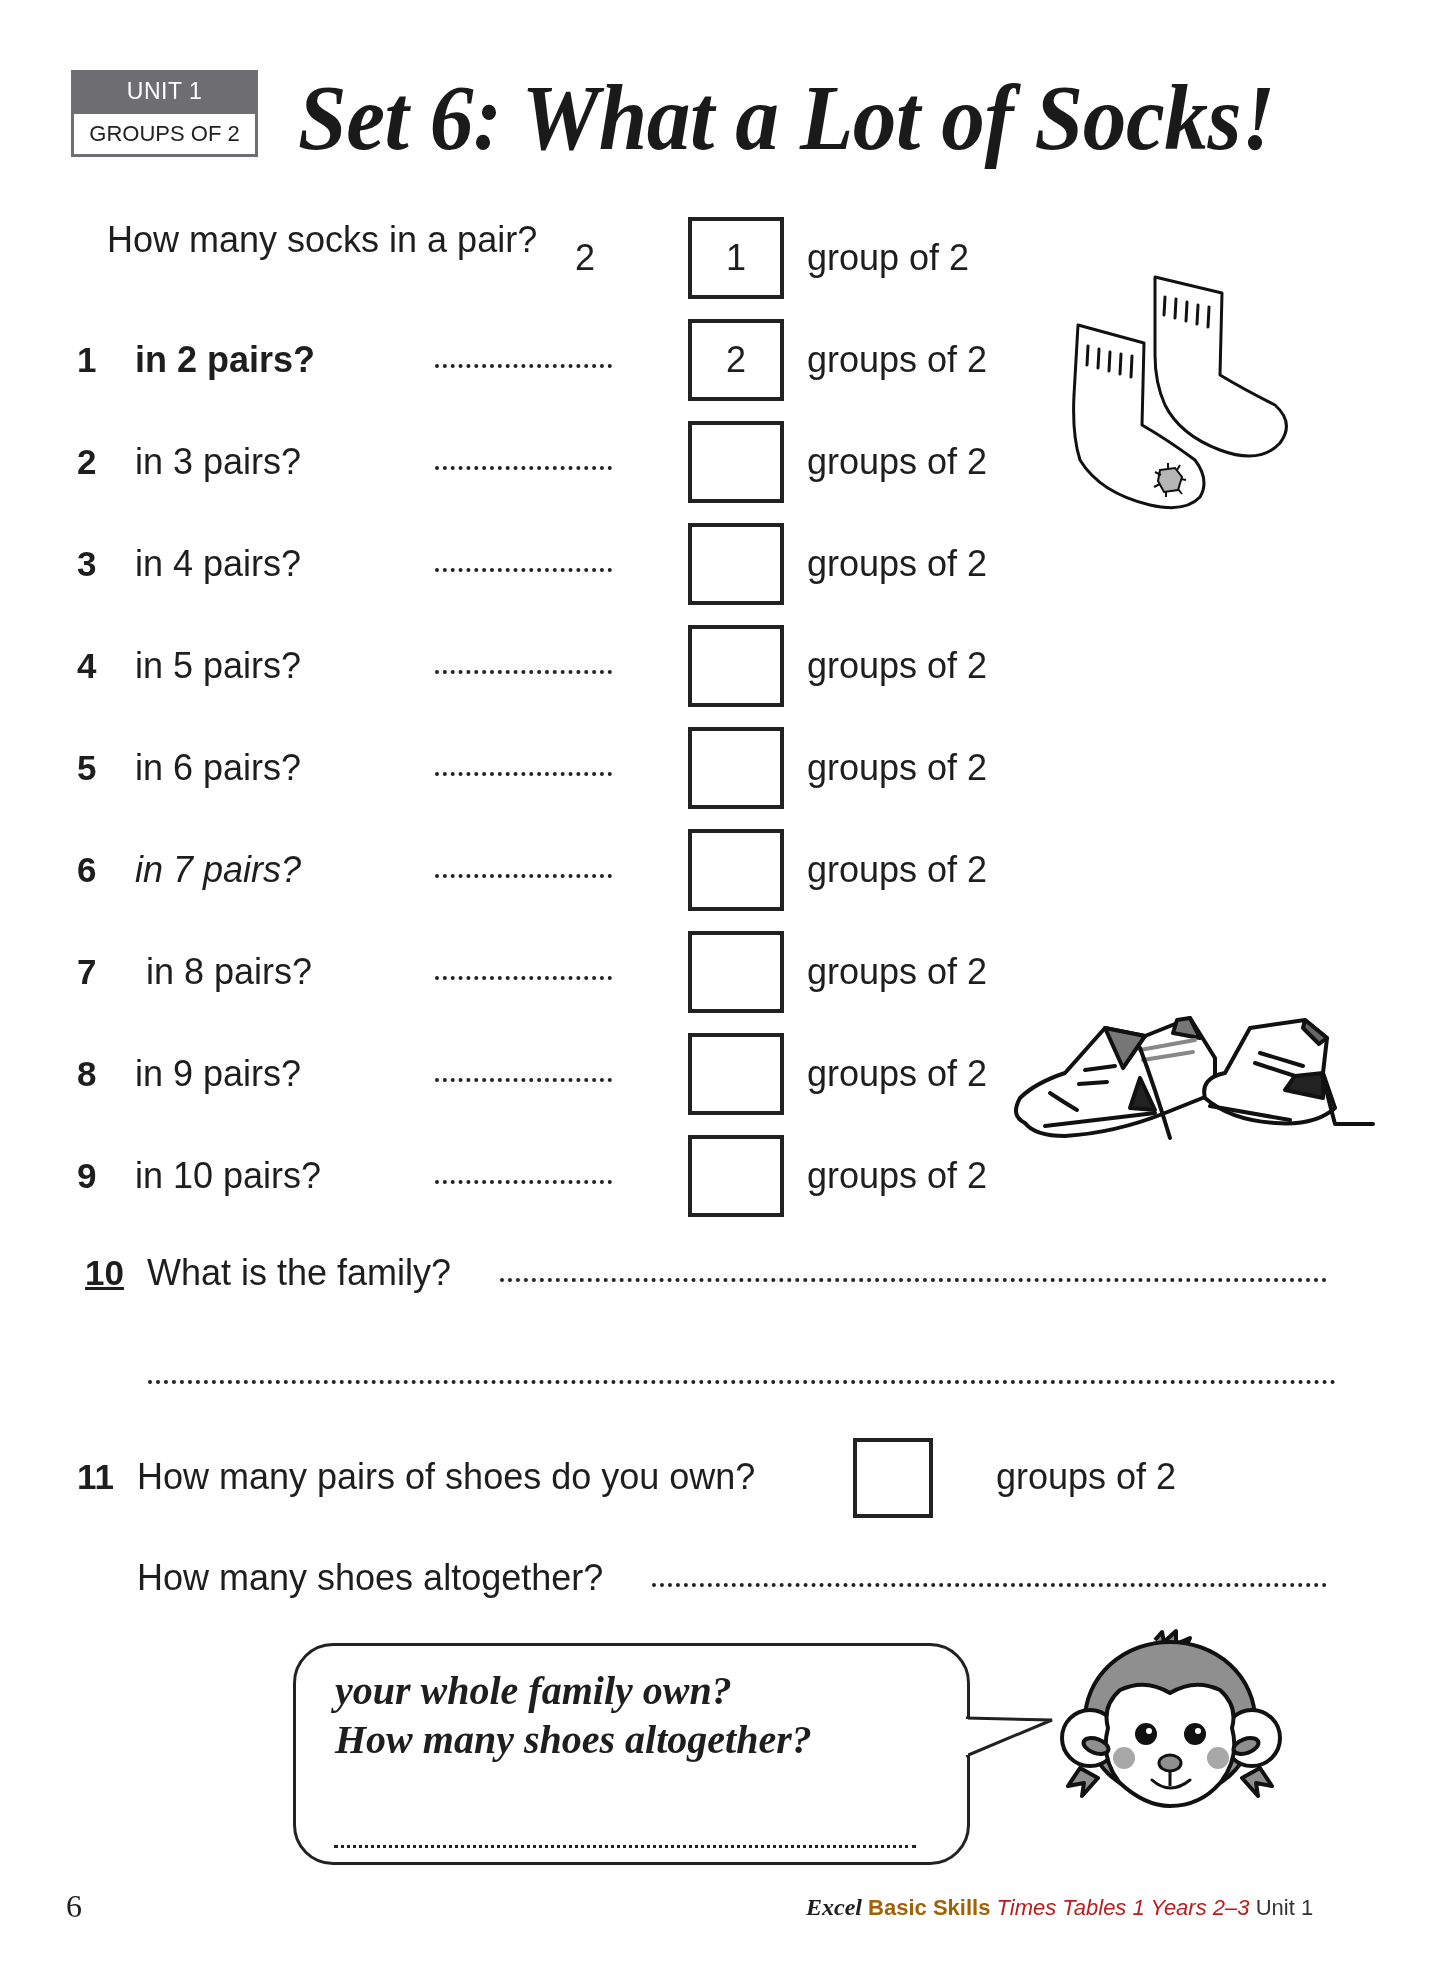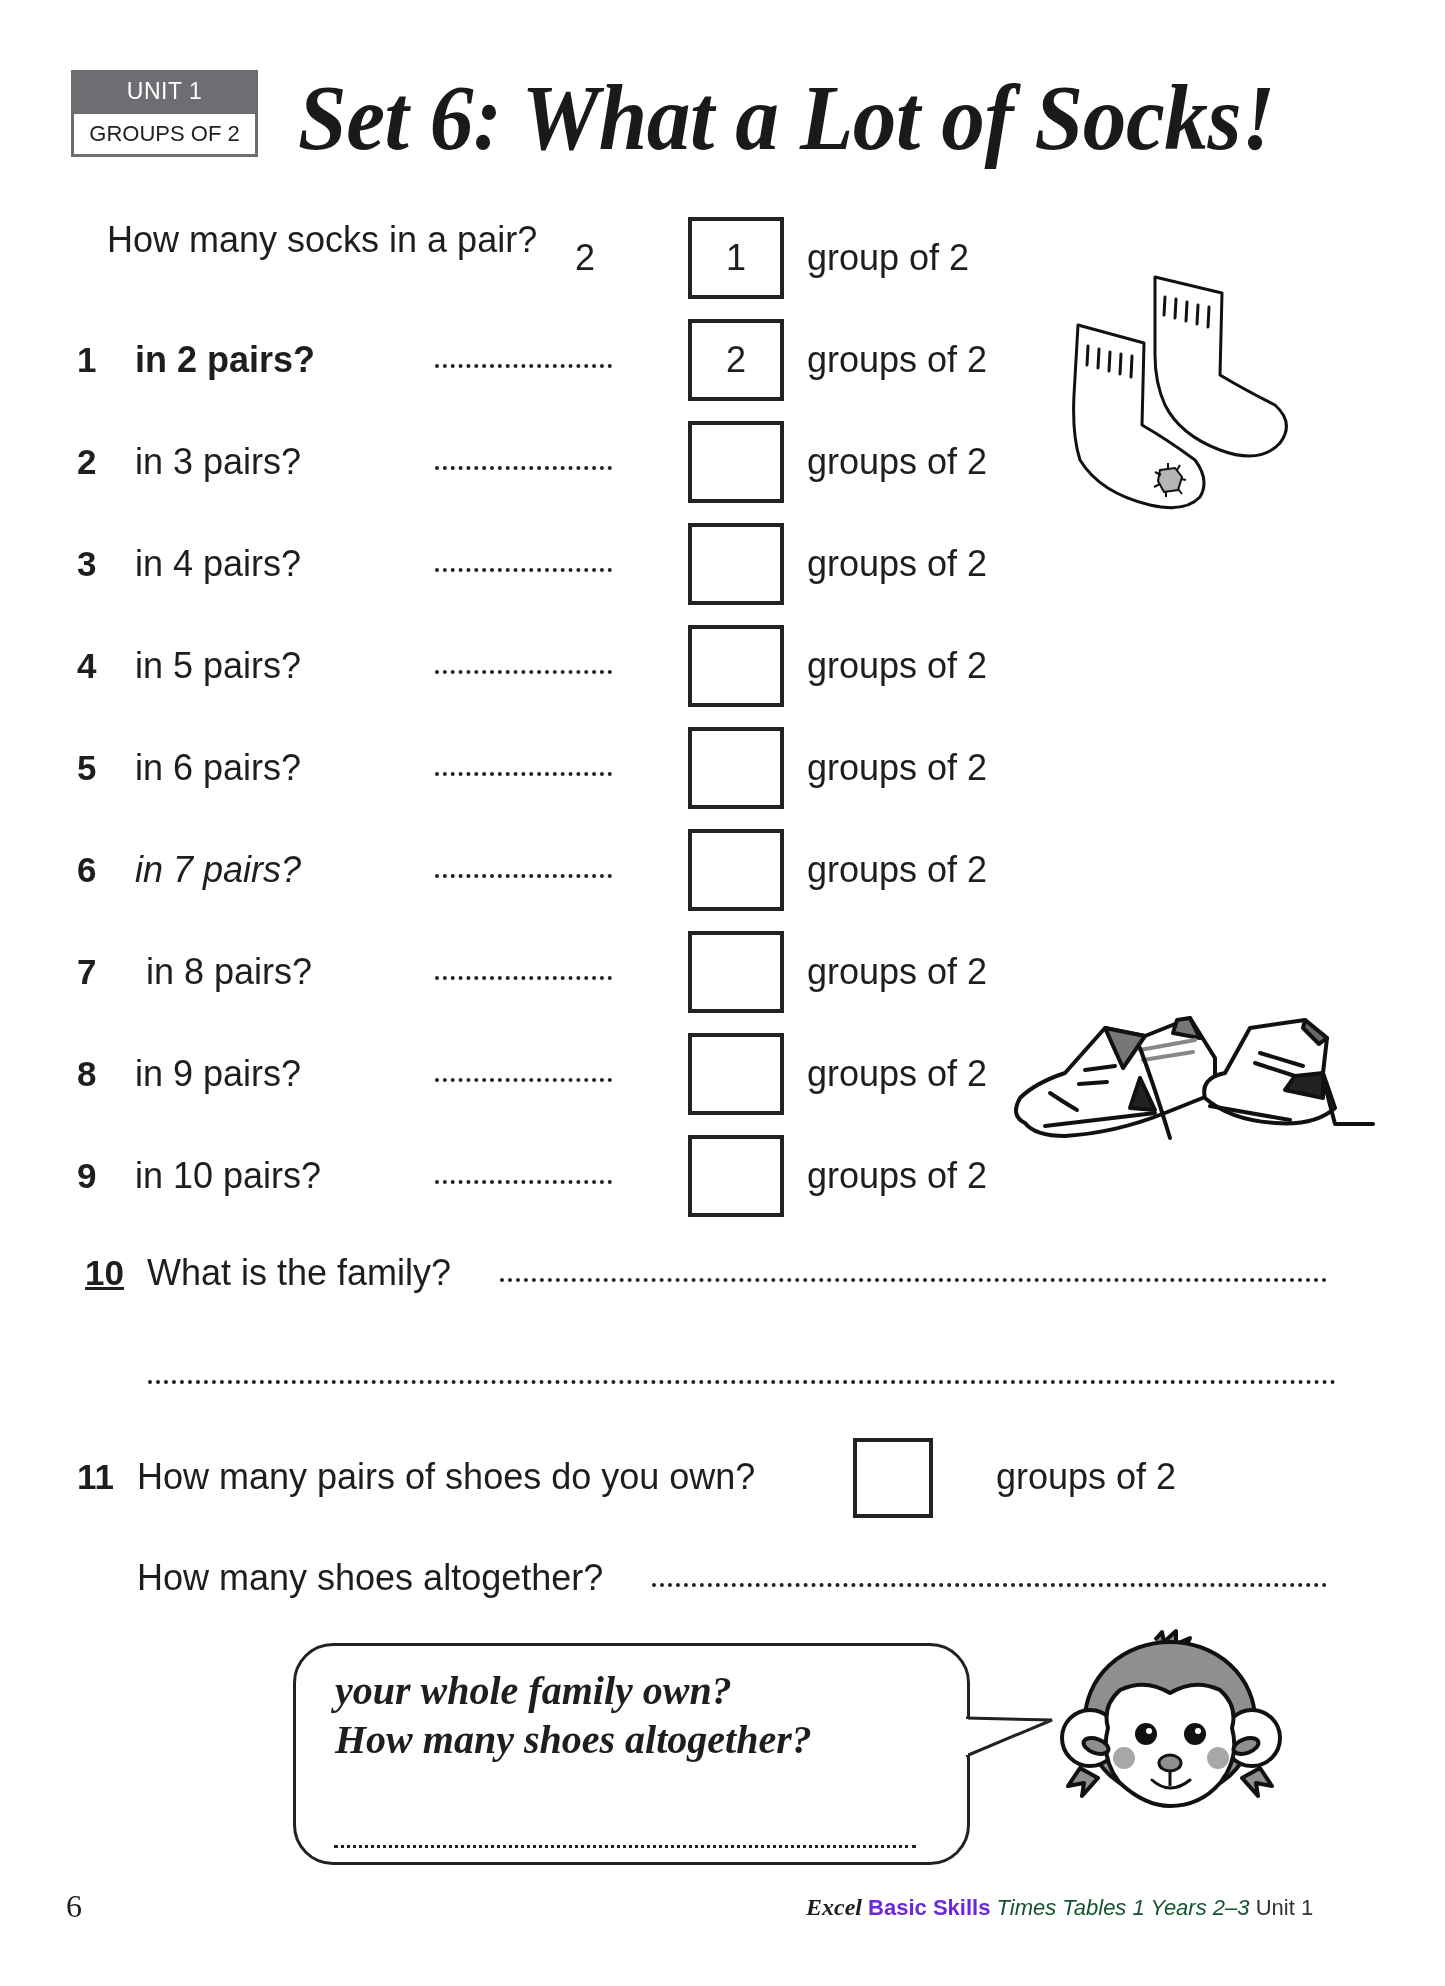--- a/index.html
+++ b/index.html
@@ -204,16 +204,16 @@
   <circle cx="64" cy="130" r="11" fill="#a8a8a8"></circle>
   <circle cx="158" cy="130" r="11" fill="#a8a8a8"></circle>
   <ellipse cx="110" cy="135" rx="11" ry="8" fill="#8f8f8f" stroke="#111" stroke-width="3"></ellipse>
   <line x1="110" y1="143" x2="110" y2="158" stroke="#111" stroke-width="3"></line>
   <path d="M92 152 Q110 168 130 152" fill="none" stroke="#111" stroke-width="3" stroke-linecap="round"></path>
 </svg>
 
 <div class="abs" style="left:66px; top:1888px; font-family:'Liberation Serif','DejaVu Serif',serif; font-size:32px; color:#1e1e1e;">6</div>
 <div class="abs footer" style="left:806px; top:1894px;">
   <span style="font-family:'Liberation Serif','DejaVu Serif',serif; font-style:italic; font-weight:bold; font-size:24px; color:#1e1e1e;">Excel</span>
-  <span style="font-weight:bold; color:#6d28d9;">Basic Skills</span>
-  <span style="font-style:italic; color:#14532d;">Times Tables 1 Years 2–3</span>
+  <span style="font-weight:bold; color:#a16207;">Basic Skills</span>
+  <span style="font-style:italic; color:#b91c1c;">Times Tables 1 Years 2–3</span>
   <span style="color:#333;">Unit 1</span>
 </div>
 
 </body></html>

